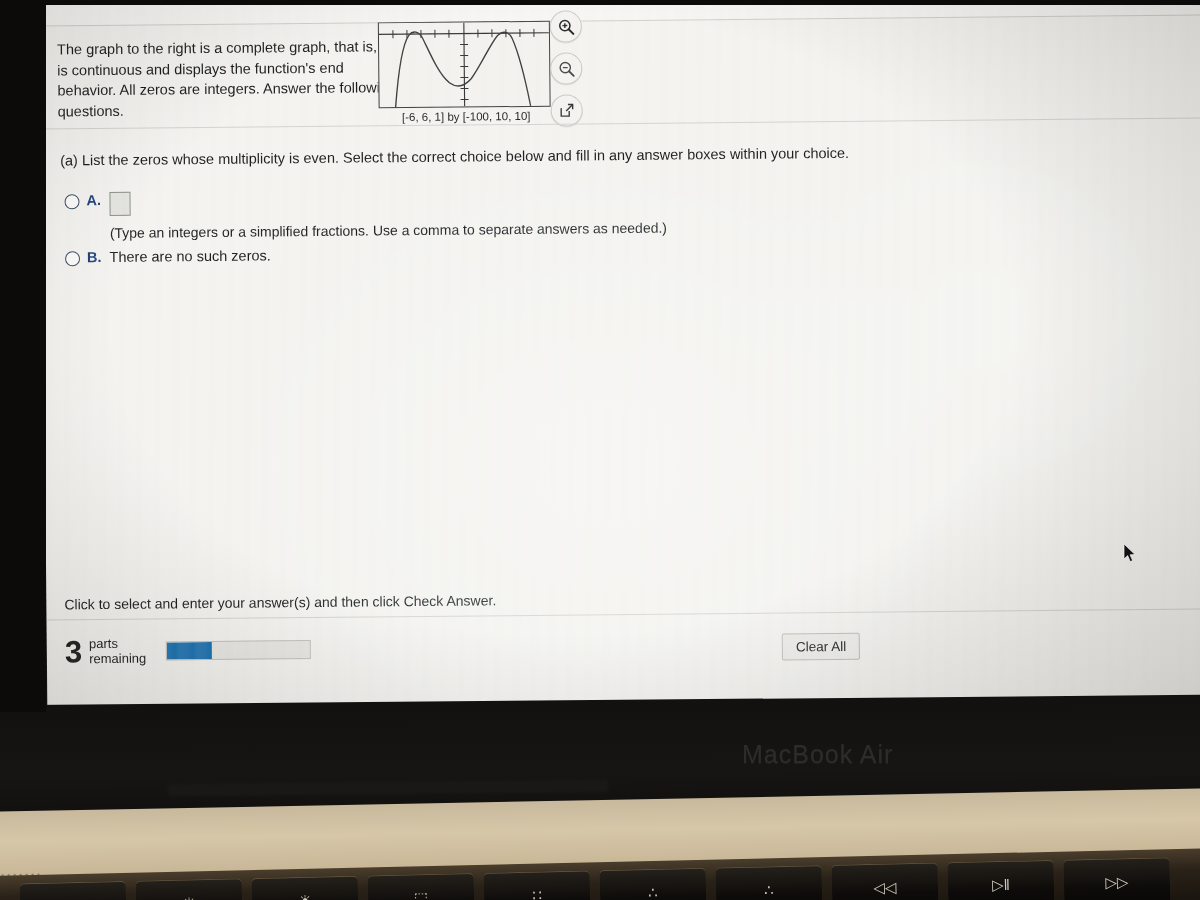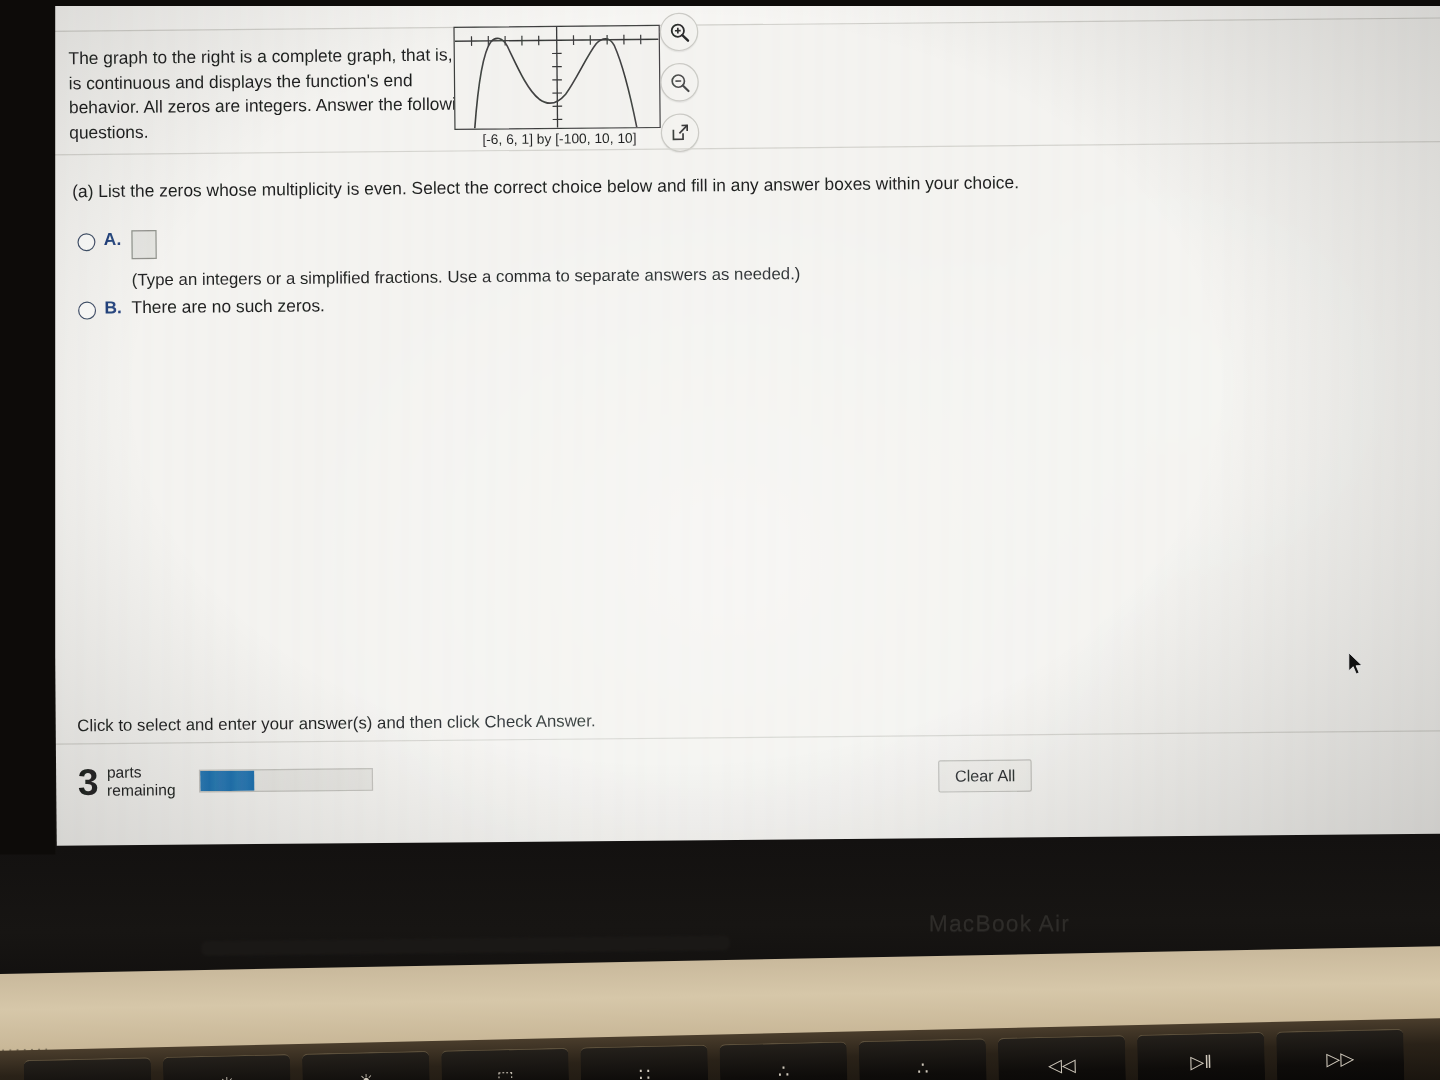--- a/index.html
+++ b/index.html
@@ -257,26 +257,25 @@
     left: -10px;
     top: 700px;
     width: 1230px;
     height: 130px;
     background: linear-gradient(180deg,#131110 0%, #171513 55%, #100e0d 100%);
     transform: rotate(-0.5deg);
   }
   #brand {
     position: absolute;
     left: 742px;
-    top: 760px;
-    font-size: 19px;
+    top: 740px;
+    font-size: 25px;
     letter-spacing: 1px;
     color: #2e2c29;
     text-shadow: 0 1px 0 rgba(255,255,255,.05);
-    margin-left: 32px;
   }
   #hinge {
     position: absolute;
     left: 168px;
     top: 782px;
     width: 440px;
     height: 12px;
     background: #1a1816;
     border-radius: 4px;
     transform: rotate(-0.6deg);

